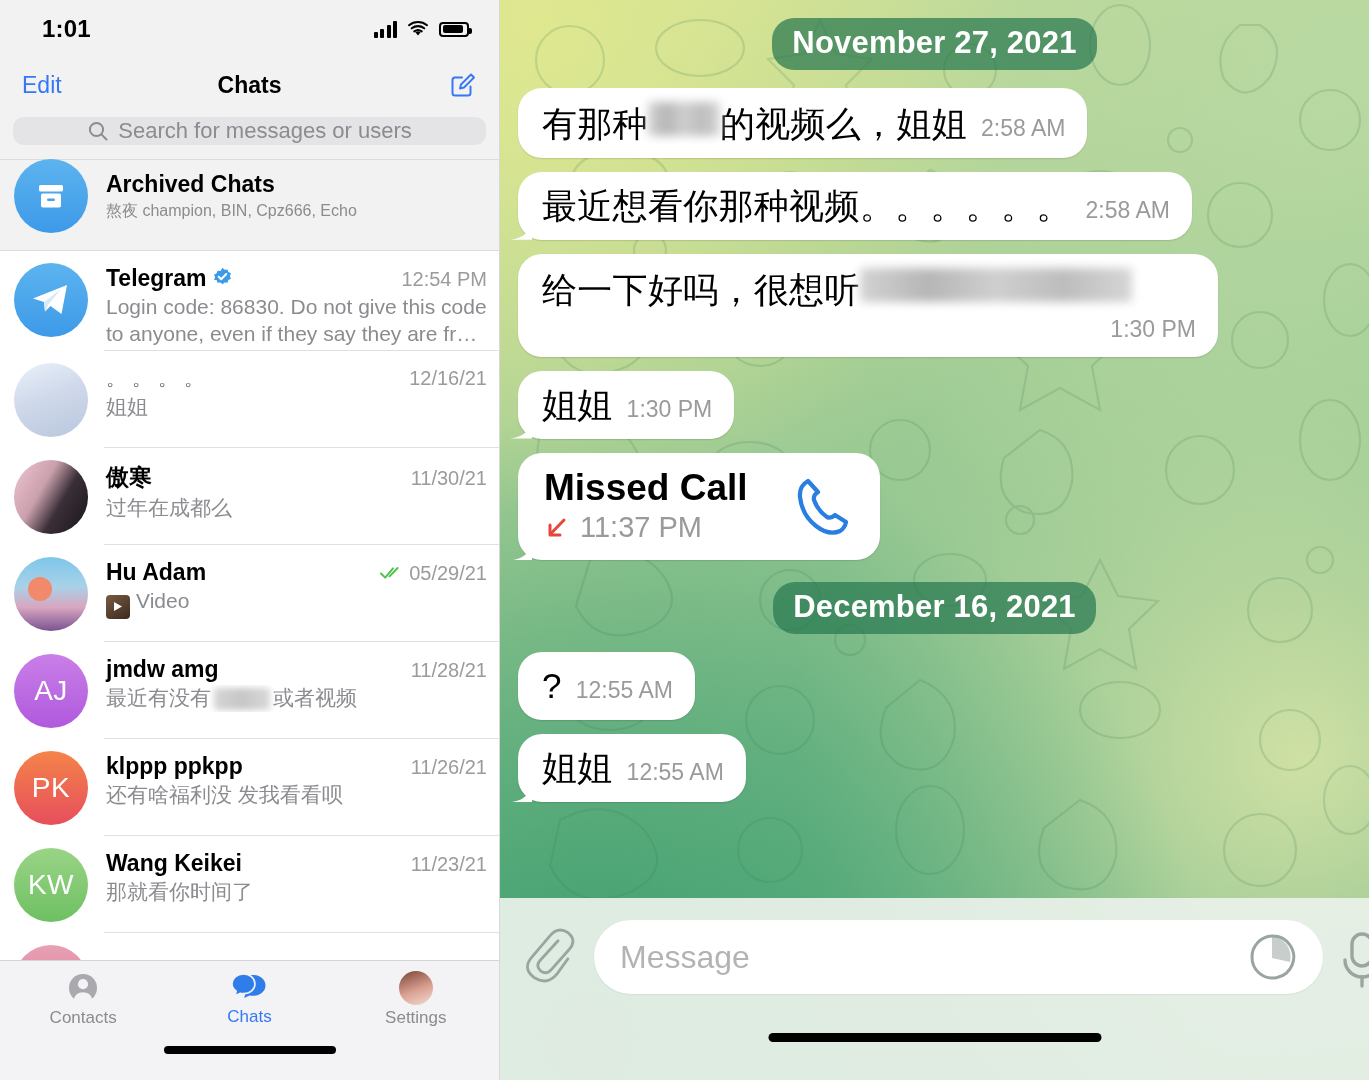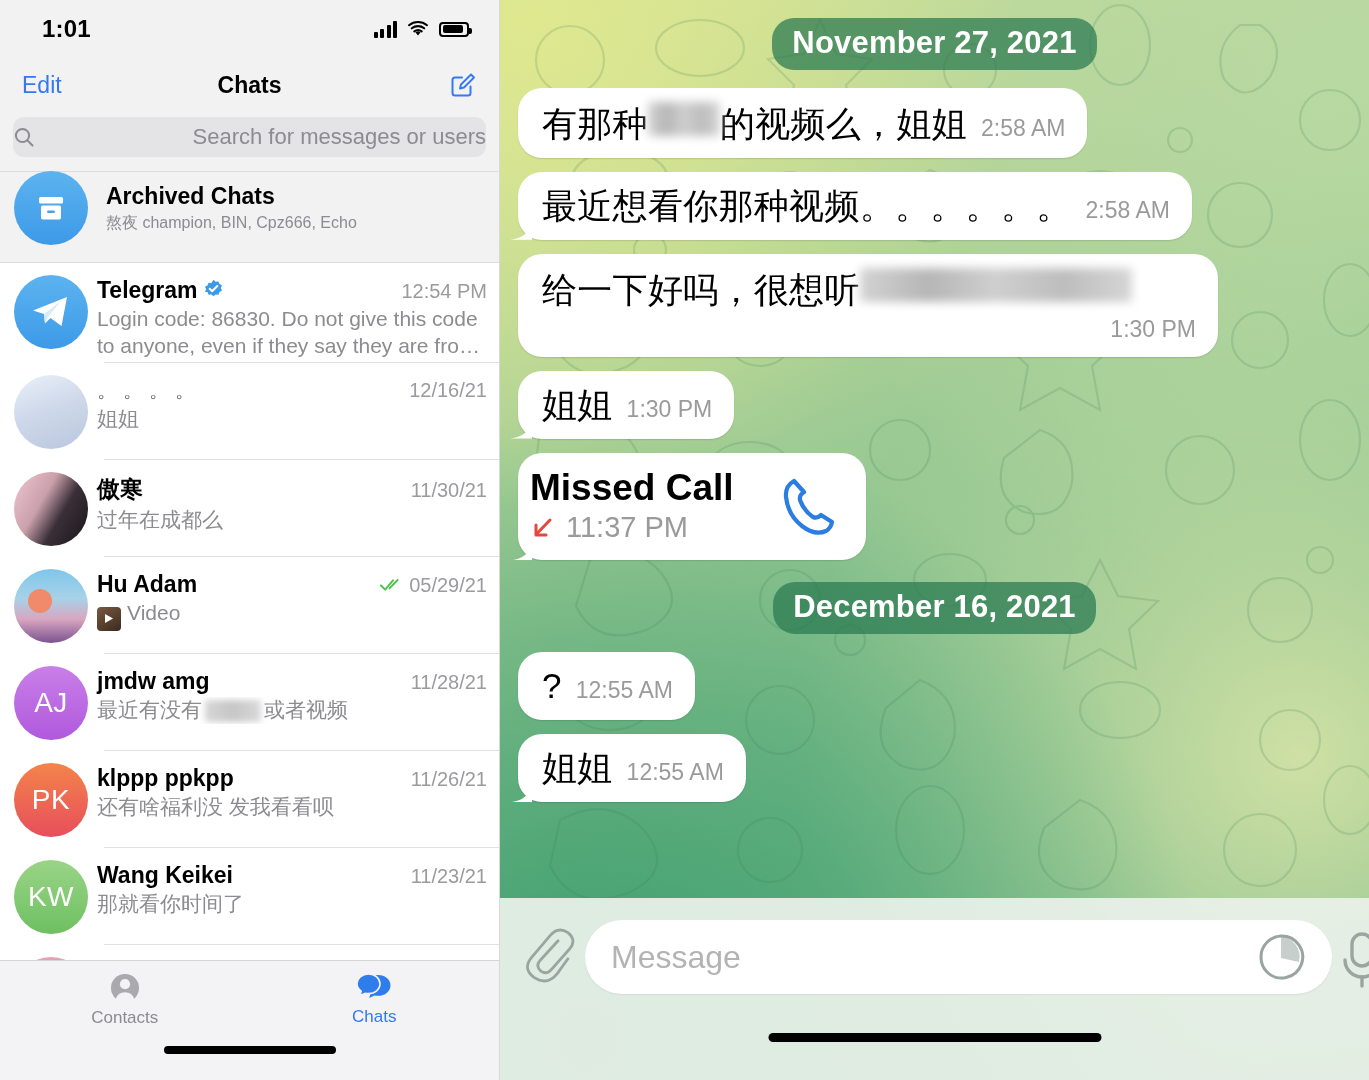--- a/index.html
+++ b/index.html
@@ -40,43 +40,43 @@
     display: flex; align-items: center; position: relative;
     background: #f2f2f2; padding: 0 22px;
   }
   .nav-edit { font-size: 23px; color: #3478f6; }
   .nav-title { position: absolute; left: 0; right: 0; text-align: center;
     font-size: 23px; font-weight: bold; color: #000; pointer-events: none; }
   .nav-compose { margin-left: auto; width: 28px; height: 28px; position: relative; }
 
   .search-wrap { background: #f2f2f2; padding: 5px 13px 14px 13px; }
   .search-box {
-    height: 40px; background: #e4e4e6; border-radius: 11px;
-    display: flex; align-items: center; justify-content: space-between; gap: 9px;
+    height: 28px; background: #e4e4e6; border-radius: 11px;
+    display: flex; align-items: center; justify-content: center; gap: 9px;
   }
   .search-ph { font-size: 22px; color: #8b8b90; }
 
   .chat-scroll { flex: 1; overflow: hidden; background: #fff; }
 
   .archived-row {
     display: flex; align-items: center; gap: 18px;
     height: 92px; padding: 0 14px 18px 14px;
     background: #f2f2f2; border-bottom: 1px solid #dcdcdc; border-top: 1px solid #dcdcdc;
   }
   .arch-avatar {
     width: 74px; height: 74px; border-radius: 50%;
     background: linear-gradient(180deg,#5cb3ef,#3d9ae8);
     display:flex; align-items:center; justify-content:center; flex:0 0 74px;
   }
   .arch-text { display: flex; flex-direction: column; gap: 3px; }
   .arch-title { font-size: 23px; font-weight: bold; color: #000; }
   .arch-sub { font-size: 16px; color: #8b8b90; }
 
   .chat-row {
-    display: flex; gap: 9px; padding: 12px 12px 0 14px;
+    display: flex; gap: 18px; padding: 12px 12px 0 14px;
     position: relative; height: 97px;
   }
   .chat-row.tall { height: 100px; }
   .chat-row .sep {
     position: absolute; left: 104px; right: 0; bottom: 0; height: 1px; background: #e0e0e0;
   }
   .avatar {
     width: 74px; height: 74px; border-radius: 50%; flex: 0 0 74px;
     display: flex; align-items: center; justify-content: center;
     color: #fff; font-size: 28px; font-weight: 500; letter-spacing: .5px;
@@ -142,30 +142,30 @@
     clip-path: path("M22 20 L22 0 Q20 18 0 20 Z");
   }
   .bubble .line { display: flex; align-items: baseline; flex-wrap: wrap; }
   .msg-text { font-size: 35px; color: #000; line-height: 1.14; letter-spacing: .3px; }
   .msg-time { font-size: 23px; color: #9a9a9a; margin-left: 14px; white-space: nowrap; }
   .msg-time.below { display:block; text-align: right; width: 100%; margin: 6px 0 0 0; }
   .blur-box { display:inline-block; vertical-align: -5px; background:
       linear-gradient(90deg,#d3d3d3,#b6b6b6,#cfcfcf,#bdbdbd,#d6d6d6);
     filter: blur(5px); border-radius: 3px; }
 
-  .call-bubble { padding: 16px 24px 16px 12px; }
+  .call-bubble { padding: 16px 24px 16px 26px; }
   .call-title { font-size: 37px; font-weight: bold; color: #000; line-height: 1.05; }
   .call-sub { display: flex; align-items: center; gap: 10px; margin-top: 4px; }
   .call-time { font-size: 29px; color: #9a9a9a; }
   .call-inner { display: flex; align-items: center; gap: 42px; }
 
   .composer {
     position: absolute; left: 0; right: 0; bottom: 0; height: 182px;
     background: rgba(233,240,233,.94);
-    display: flex; align-items: flex-start; padding: 22px 10px 0 22px; gap: 7px;
+    display: flex; align-items: flex-start; padding: 22px 10px 0 22px; gap: 16px;
   }
   .composer-field {
     flex: 1; height: 74px; background: #fff; border-radius: 37px;
     display: flex; align-items: center; padding: 0 26px; gap: 10px;
     box-shadow: 0 1px 2px rgba(0,0,0,.06);
   }
   .composer-ph { font-size: 32px; color: #b3b3b3; flex: 1; }
   .home-ind-dark { position: absolute; left: 50%; transform: translateX(-50%);
     bottom: 38px; width: 333px; height: 9px; border-radius: 6px; background: #000; }
 </style>
@@ -362,20 +362,24 @@
           <path d="M7.6 28.4a9.8 9.8 0 0 1 18.8 0A13.9 13.9 0 0 1 7.6 28.4z" fill="#f3f3f5"></path>
         </svg>
         <span class="tab-label">Contacts</span>
       </div>
       <div class="tab active">
         <svg width="36" height="32" viewBox="0 0 36 32">
           <path d="M22 3c7.2 0 12.5 4.6 12.5 10.4 0 5.8-5.3 10.4-12.5 10.4-1.2 0-2.4-.1-3.5-.4l-5.3 2.6 1.2-4.3C11 19.8 9.5 16.8 9.5 13.4 9.5 7.6 14.8 3 22 3z" fill="#2f7ceb"></path>
           <path d="M12.5 2C6 2 1 6.2 1 11.5c0 3.1 1.6 5.8 4.2 7.6L4 23.8l5.2-2.5c1.1.2 2.2.3 3.3.3 6.5 0 11.5-4.2 11.5-9.6C24 6.2 19 2 12.5 2z" fill="#2f7ceb" stroke="#f3f3f5" stroke-width="1.6"></path>
         </svg>
         <span class="tab-label">Chats</span>
+      </div>
+      <div class="tab">
+        <span style="width:34px;height:34px;border-radius:50%;display:block;background:linear-gradient(160deg,#7a4436,#d9a090 55%,#f2dcd4)"></span>
+        <span class="tab-label">Settings</span>
       </div>
     </div>
     <div class="home-ind-wrap">
       <div class="home-ind"></div>
     </div>
   </div>
 
   <div class="right-panel">
     <div class="chat-bg"></div>
     <svg class="chat-doodles" viewBox="0 0 869 1080" preserveAspectRatio="none">

